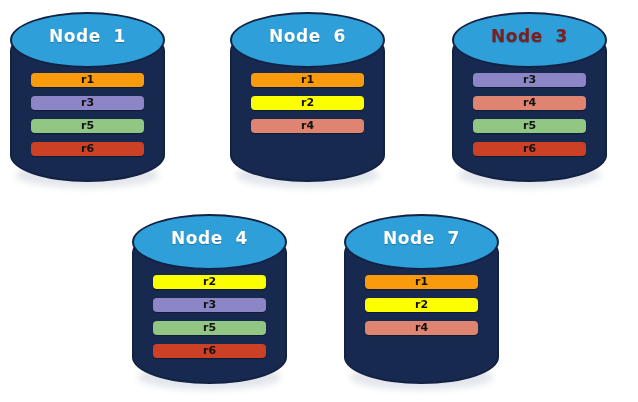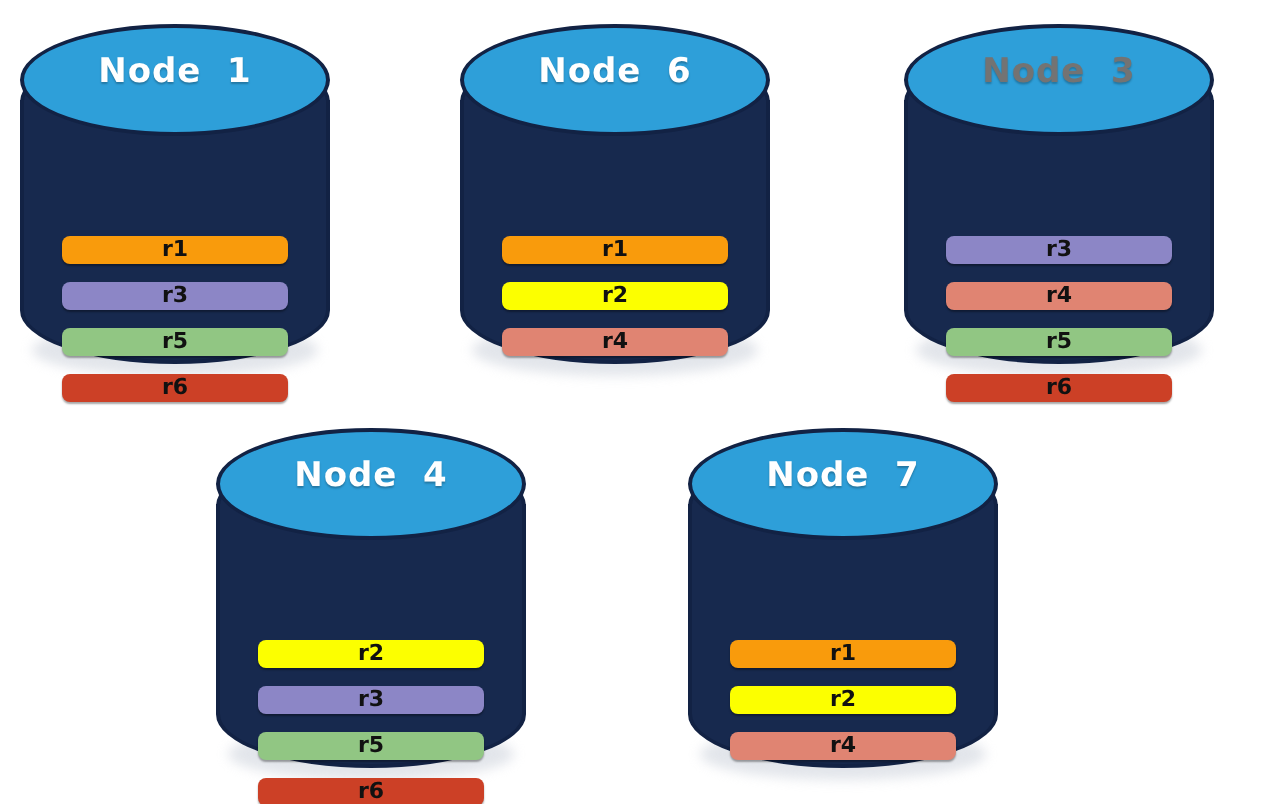--- a/index.html
+++ b/index.html
@@ -95,21 +95,20 @@
     white-space: pre;
     text-shadow: 0 1px 1px rgba(0,0,0,.25);
   }
 
   
   .replica-list {
     position: absolute;
     left: 21px;
     top: 63px;
     width: 113px;
-    margin-top: 45px;
   }
   .replica {
     height: 14px;
     margin-bottom: 9px;
     border-radius: 4px;
     color: #111111;
     font-size: 11px;
     font-weight: bold;
     line-height: 14px;
     text-align: center;
@@ -143,29 +142,29 @@
         <div class="replica" style="background: rgb(249, 155, 12); color: rgb(17, 17, 17);">r1</div>
         <div class="replica" style="background: rgb(252, 255, 0); color: rgb(17, 17, 17);">r2</div>
         <div class="replica" style="background: rgb(224, 132, 114); color: rgb(17, 17, 17);">r4</div>
       </div>
     </div>
     <div class="node" style="left: 452px; top: 10px;">
       <div class="node-shadow"></div>
       <div class="node-body" style="background: rgb(23, 41, 78); border-color: rgb(18, 34, 68);"></div>
       <div class="node-mid" style="background: rgb(23, 41, 78);"></div>
       <div class="node-top" style="background: rgb(46, 159, 217); border-color: rgb(18, 34, 68);"></div>
-      <div class="node-title" style="color: #737373;">Node  3</div>
+      <div class="node-title" style="color: #7f1d1d;">Node  3</div>
       <div class="replica-list">
         <div class="replica" style="background: rgb(140, 134, 198); color: rgb(17, 17, 17);">r3</div>
         <div class="replica" style="background: rgb(224, 132, 114); color: rgb(17, 17, 17);">r4</div>
         <div class="replica" style="background: rgb(145, 198, 131); color: rgb(17, 17, 17);">r5</div>
         <div class="replica" style="background: rgb(204, 64, 38); color: rgb(17, 17, 17);">r6</div>
       </div>
     </div>
-    <div class="node" style="left: 108px; top: 212px;">
+    <div class="node" style="left: 132px; top: 212px;">
       <div class="node-shadow"></div>
       <div class="node-body" style="background: rgb(23, 41, 78); border-color: rgb(18, 34, 68);"></div>
       <div class="node-mid" style="background: rgb(23, 41, 78);"></div>
       <div class="node-top" style="background: rgb(46, 159, 217); border-color: rgb(18, 34, 68);"></div>
       <div class="node-title" style="color: rgb(255, 255, 255);">Node  4</div>
       <div class="replica-list">
         <div class="replica" style="background: rgb(252, 255, 0); color: rgb(17, 17, 17);">r2</div>
         <div class="replica" style="background: rgb(140, 134, 198); color: rgb(17, 17, 17);">r3</div>
         <div class="replica" style="background: rgb(145, 198, 131); color: rgb(17, 17, 17);">r5</div>
         <div class="replica" style="background: rgb(204, 64, 38); color: rgb(17, 17, 17);">r6</div>

